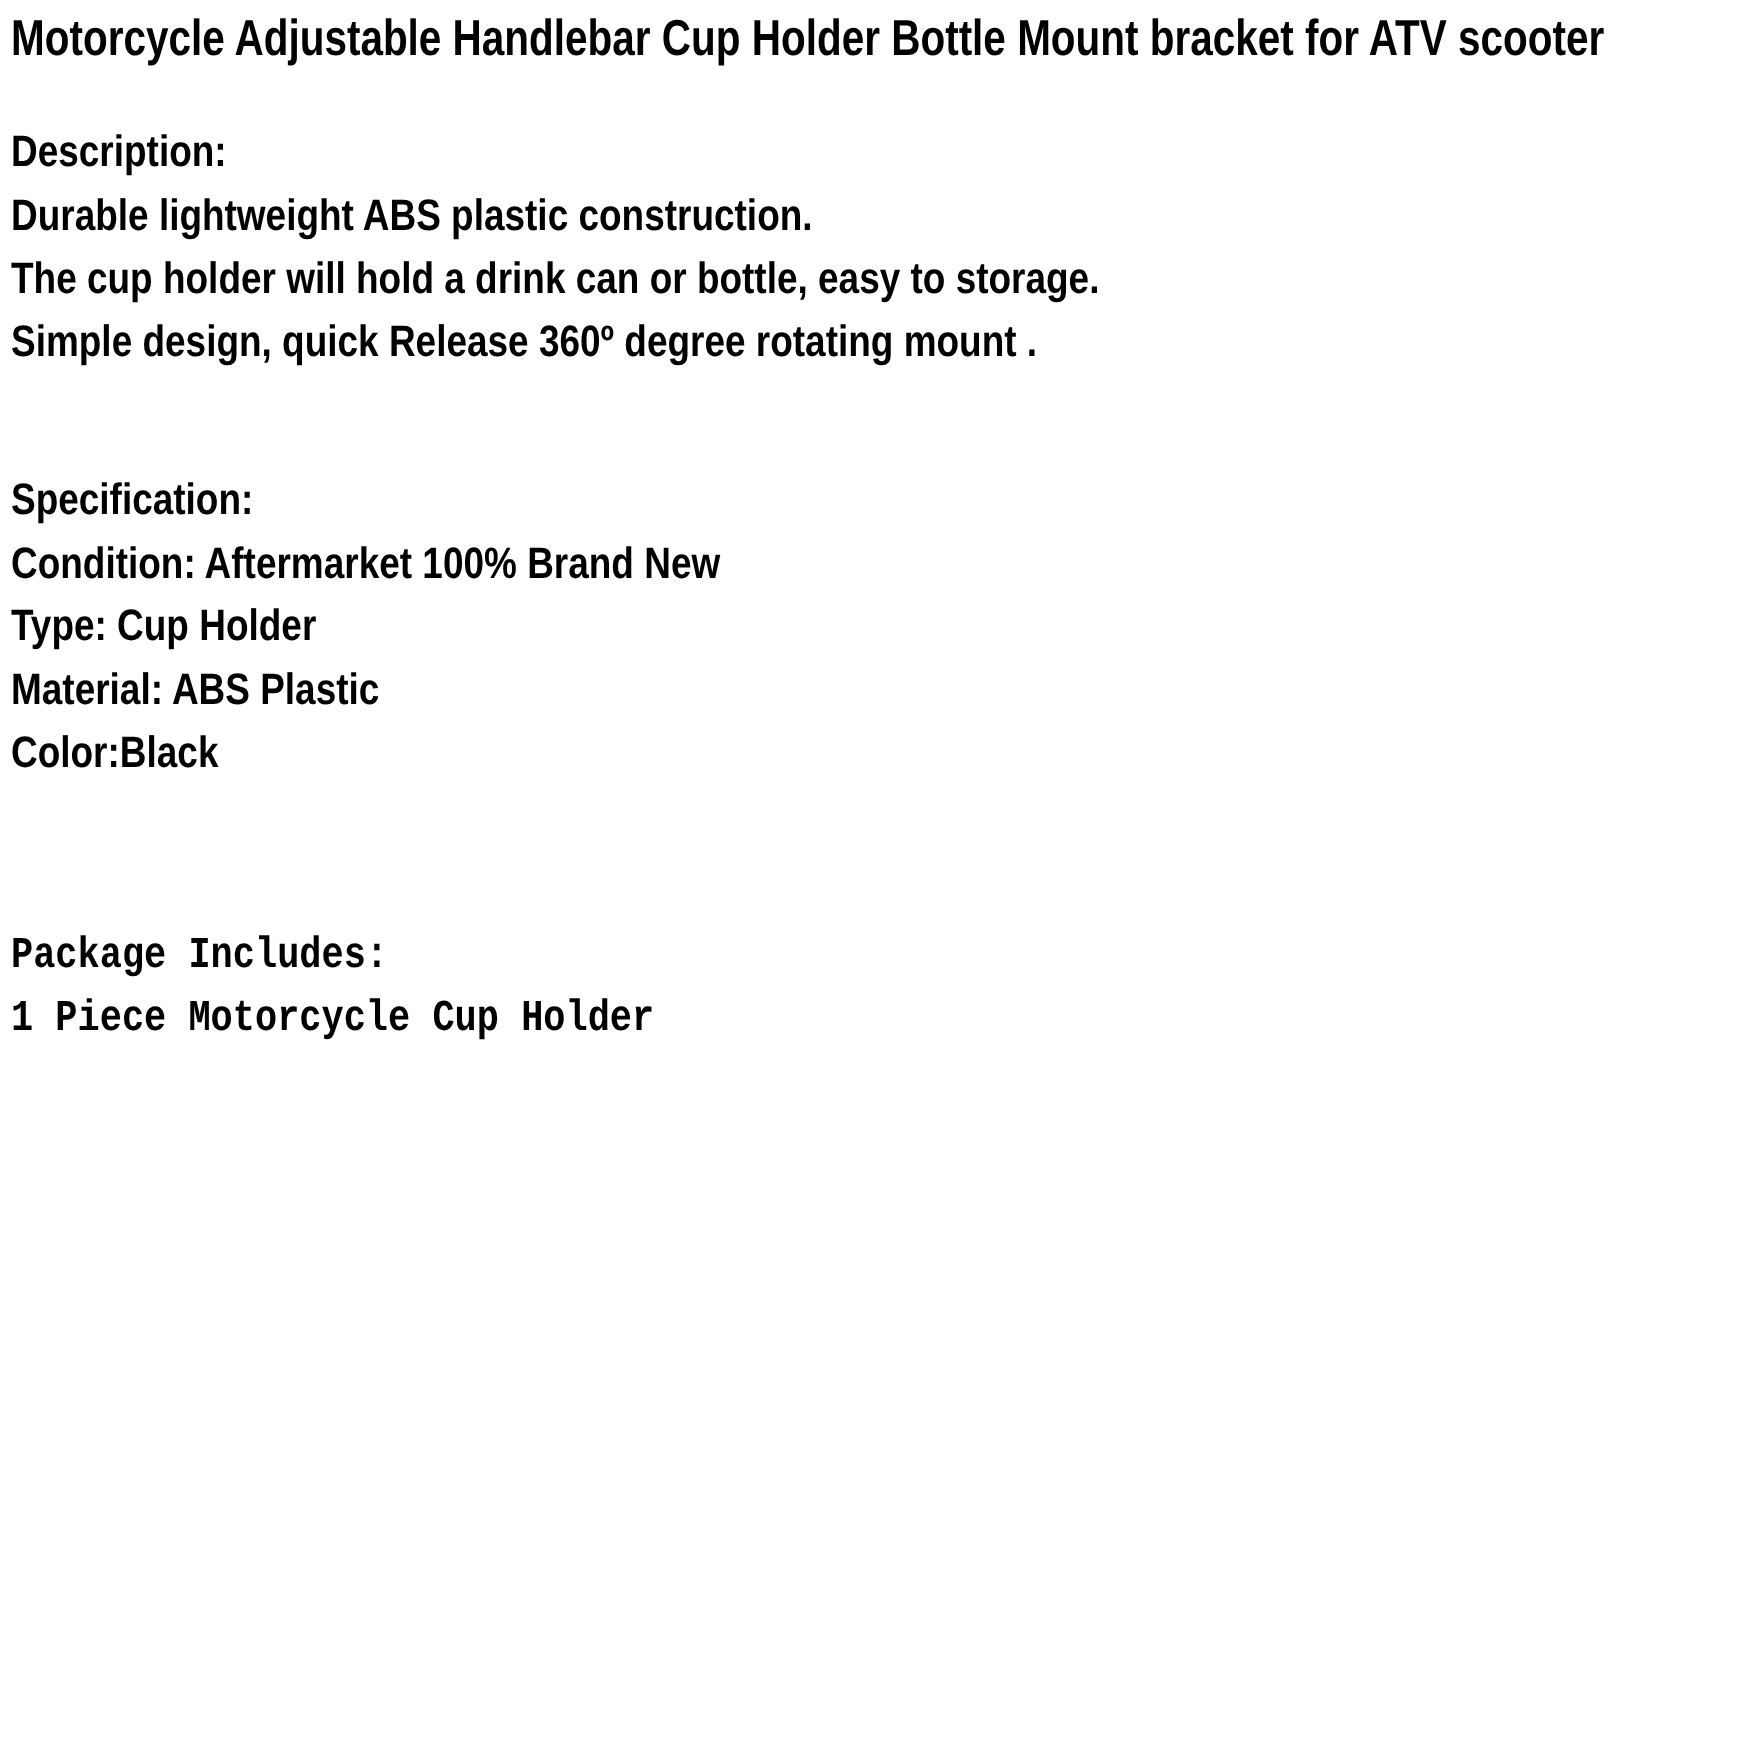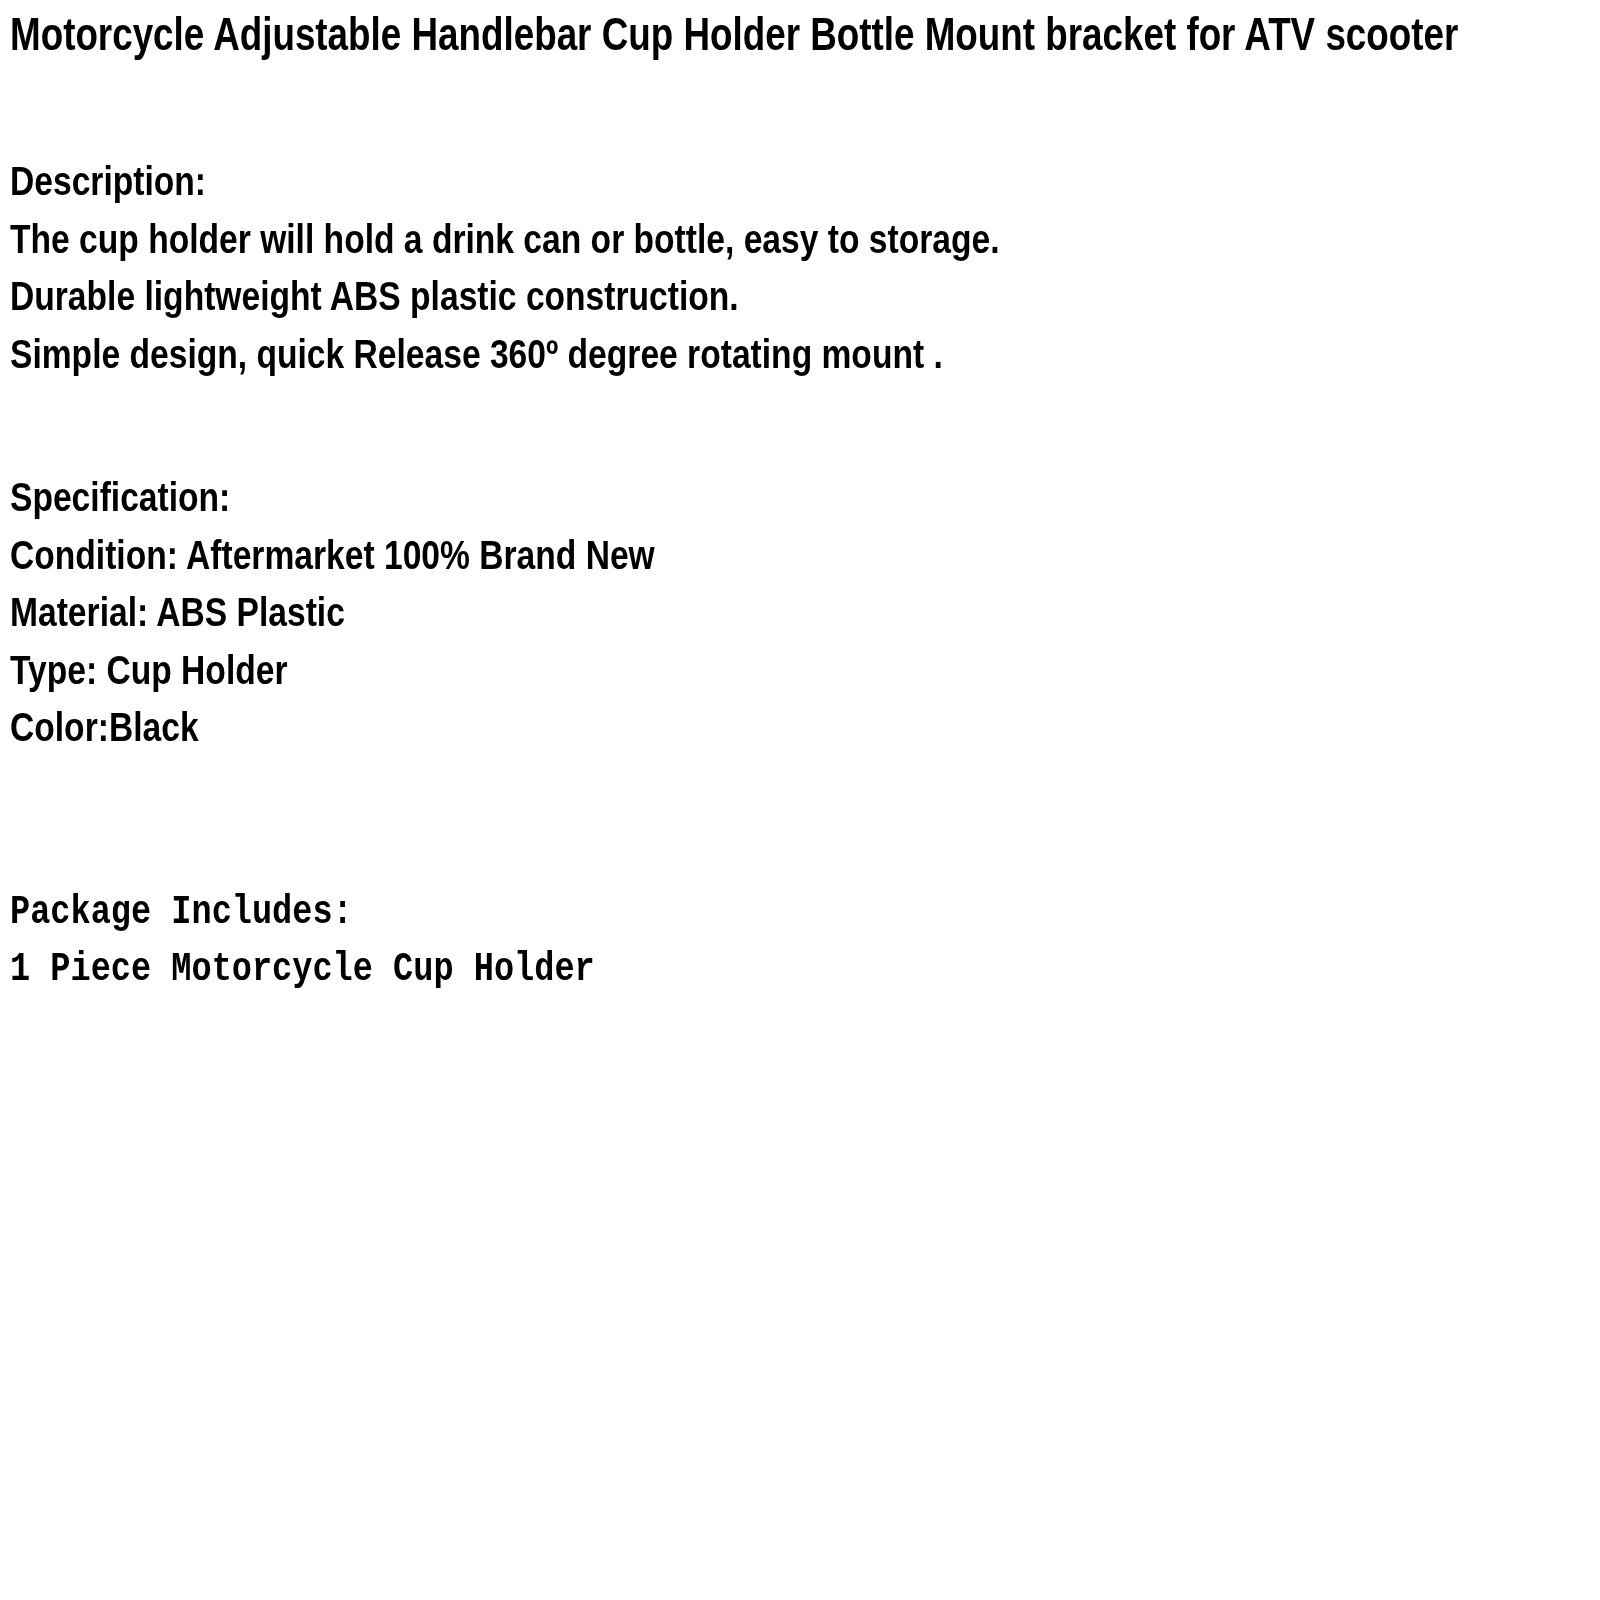--- a/index.html
+++ b/index.html
@@ -33,60 +33,60 @@
   }
   
   .condense {
     display: inline-block;
     transform: scaleX(0.84);
     transform-origin: 0 50%;
   }
   .title-line .condense {
     transform: scaleX(0.80);
   }
-  .section-description { margin-top: 91px; }
+  .section-description { margin-top: 48px; }
   .section-specification { margin-top: 86px; }
   .section-package { margin-top: 127px; font-family: Liberation Mono, monospace; }
 </style>
 </head>
 <body>
 
 <div class="doc">
 
   <div class="title-line">
     <span class="condense">Motorcycle Adjustable Handlebar Cup Holder Bottle Mount bracket for ATV scooter</span>
   </div>
 
   <div class="section-description">
     <div class="body-line">
       <span class="condense">Description:</span>
     </div>
     <div class="body-line">
-      <span class="condense">The cup holder will hold a drink can or bottle, easy to storage.</span>
+      <span class="condense">Durable lightweight ABS plastic construction.</span>
     </div>
     <div class="body-line">
-      <span class="condense">Durable lightweight ABS plastic construction.</span>
+      <span class="condense">The cup holder will hold a drink can or bottle, easy to storage.</span>
     </div>
     <div class="body-line">
       <span class="condense">Simple design, quick Release 360º degree rotating mount .</span>
     </div>
   </div>
 
   <div class="section-specification">
     <div class="body-line">
       <span class="condense">Specification:</span>
     </div>
     <div class="body-line">
       <span class="condense">Condition: Aftermarket 100% Brand New</span>
     </div>
     <div class="body-line">
-      <span class="condense">Material: ABS Plastic</span>
+      <span class="condense">Type: Cup Holder</span>
     </div>
     <div class="body-line">
-      <span class="condense">Type: Cup Holder</span>
+      <span class="condense">Material: ABS Plastic</span>
     </div>
     <div class="body-line">
       <span class="condense">Color:Black</span>
     </div>
   </div>
 
   <div class="section-package">
     <div class="body-line">
       <span class="condense">Package Includes:</span>
     </div>

